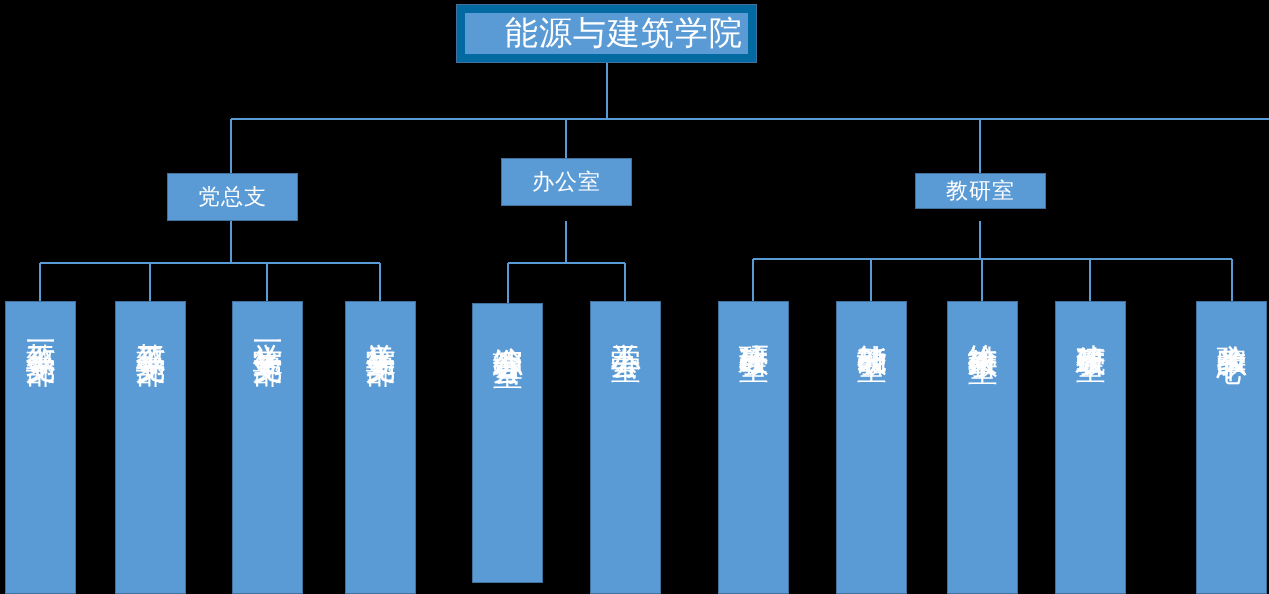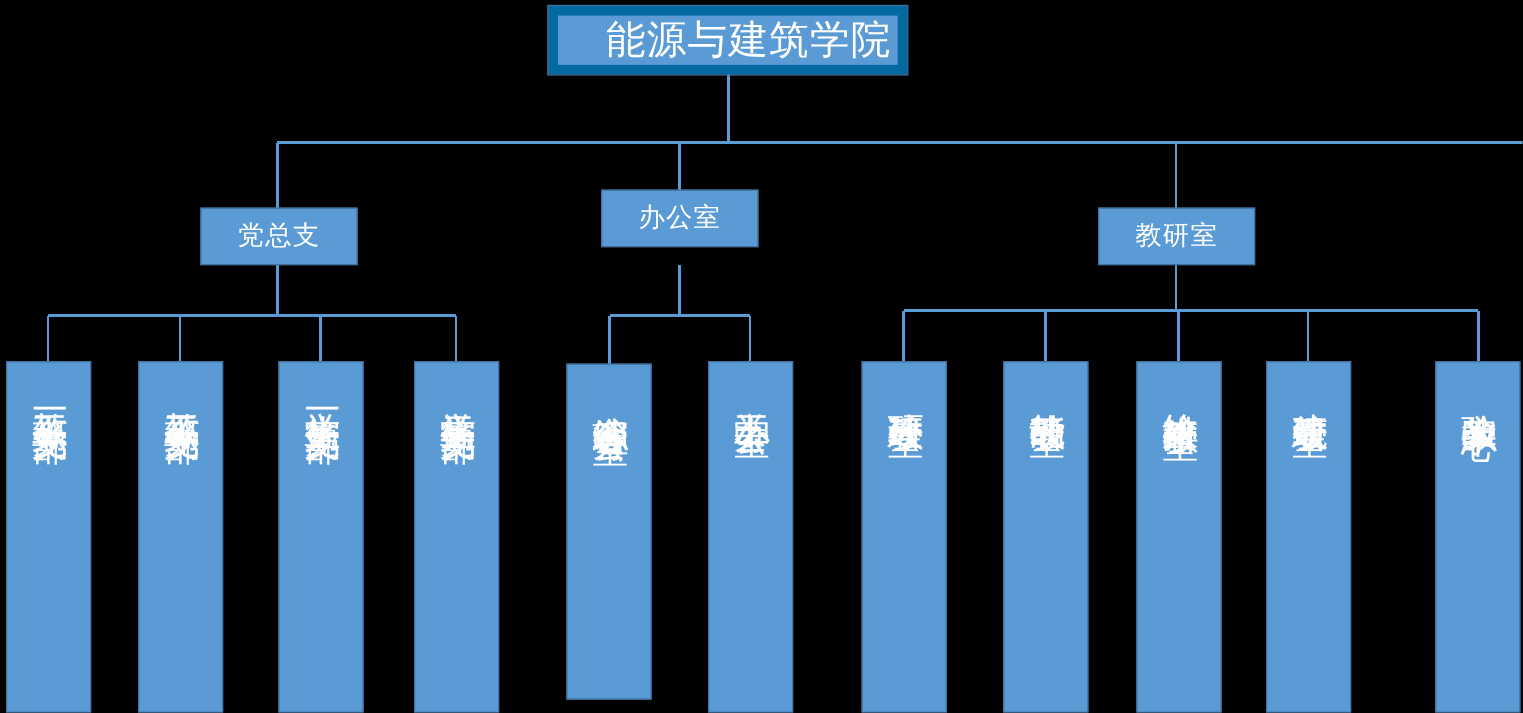--- a/index.html
+++ b/index.html
@@ -106,21 +106,21 @@
   </div>
 
   <div class="node" style="left:167px; top:173px; width:131px; height:48px;">
     <span class="node-label-h">党总支</span>
   </div>
 
   <div class="node" style="left:501px; top:158px; width:131px; height:48px;">
     <span class="node-label-h">办公室</span>
   </div>
 
-  <div class="node" style="left:915px; top:173px; width:131px; height:48px;">
+  <div class="node" style="left:915px; top:173px; width:131px; height:36px;">
     <span class="node-label-h">教研室</span>
   </div>
 
   <div class="node leaf" style="left:5px; top:301px; width:71px; height:293px;">
     <span class="node-label-v">教工第一党支部</span>
   </div>
 
   <div class="node leaf" style="left:115px; top:301px; width:71px; height:293px;">
     <span class="node-label-v">教工第二党支部</span>
   </div>

